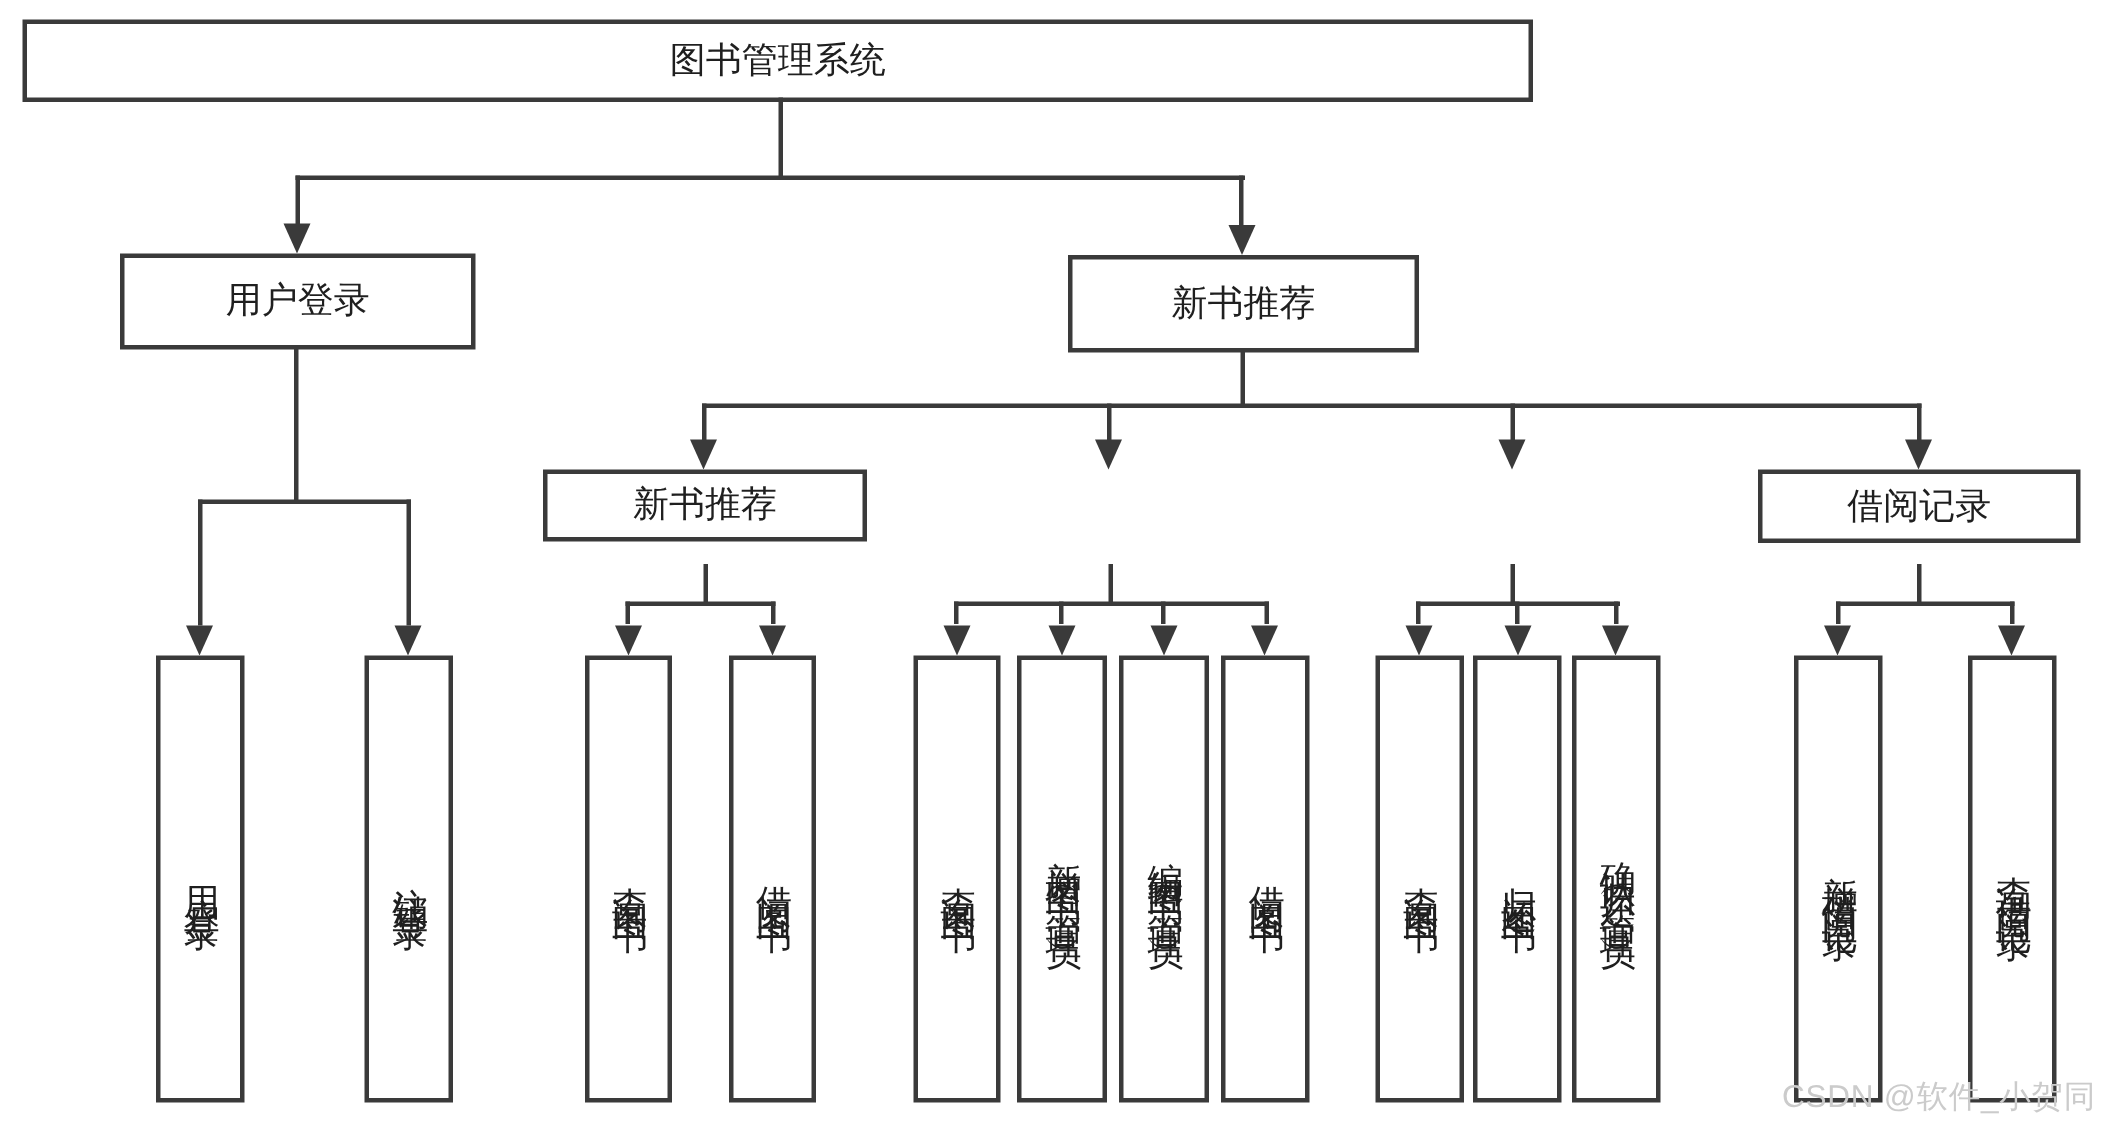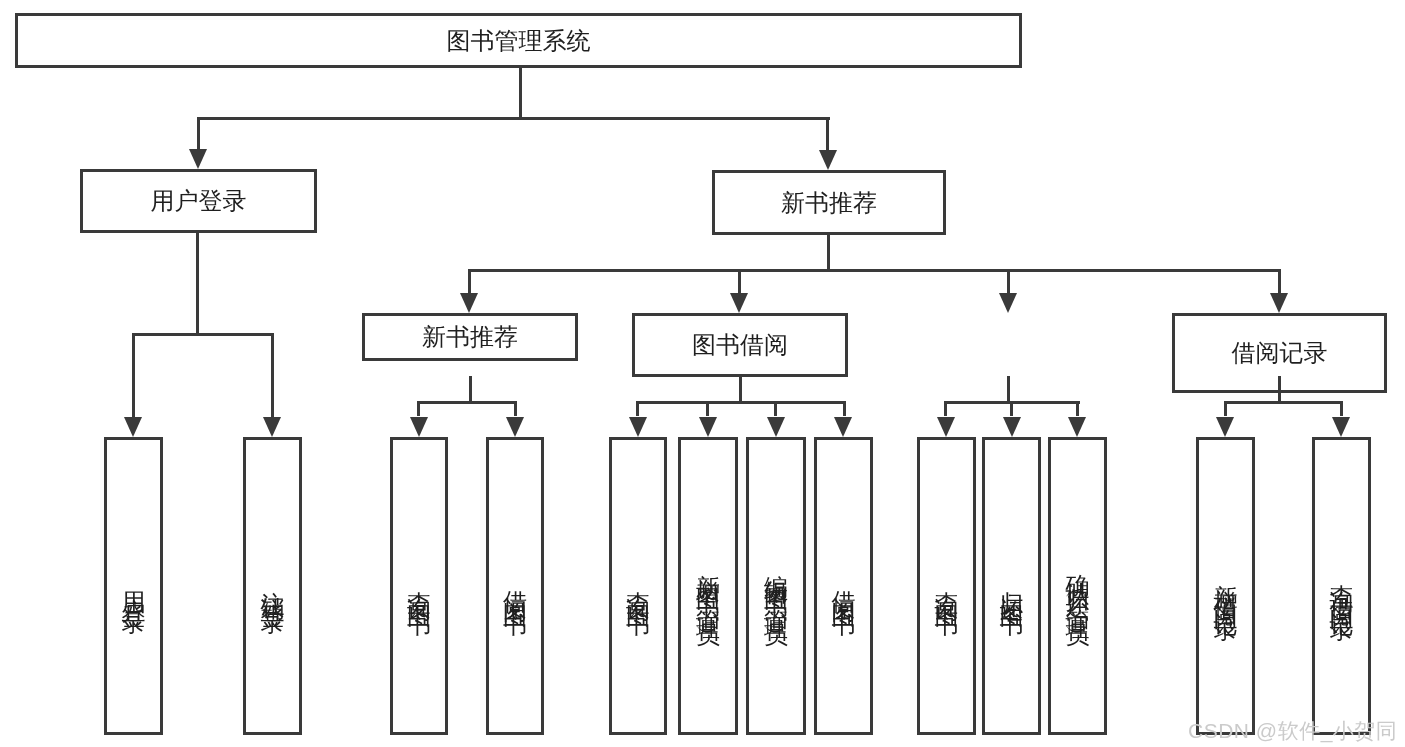--- a/index.html
+++ b/index.html
@@ -61,22 +61,21 @@
   <div class="line" style="left:468px; top:269px; width:3px; height:25px;"></div>
   <div class="line" style="left:738px; top:269px; width:3px; height:25px;"></div>
   <div class="line" style="left:1007px; top:269px; width:3px; height:25px;"></div>
   <div class="line" style="left:1278px; top:269px; width:3px; height:25px;"></div>
   <div class="arrow" style="left:460px; top:293px;"></div>
   <div class="arrow" style="left:730px; top:293px;"></div>
   <div class="arrow" style="left:999px; top:293px;"></div>
   <div class="arrow" style="left:1270px; top:293px;"></div>
 
   <div class="node" style="left:362px; top:313px; width:216px; height:48px;">新书推荐</div>
-  <div class="node" style="left:632px; top:313px; width:216px; height:64px;">图书借阅</div>
-  <div class="node" style="left:1172px; top:313px; width:215px; height:80px;">借阅记录</div>
+  <div class="node" style="left:1172px; top:313px; width:215px; height:49px;">借阅记录</div>
 
   <div class="line" style="left:469px; top:376px; width:3px; height:28px;"></div>
   <div class="line" style="left:417px; top:401px; width:100px; height:3px;"></div>
   <div class="line" style="left:417px; top:401px; width:3px; height:15px;"></div>
   <div class="line" style="left:514px; top:401px; width:3px; height:15px;"></div>
   <div class="arrow" style="left:410px; top:417px;"></div>
   <div class="arrow" style="left:506px; top:417px;"></div>
 
   <div class="line" style="left:739px; top:376px; width:3px; height:28px;"></div>
   <div class="line" style="left:636px; top:401px; width:210px; height:3px;"></div>

